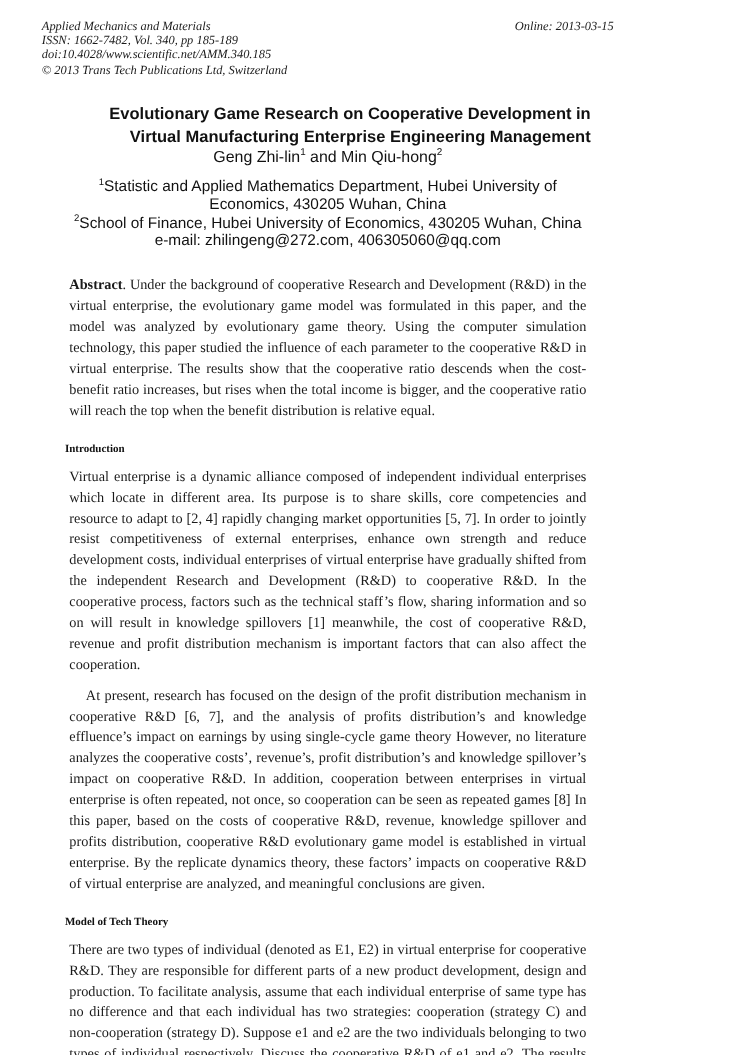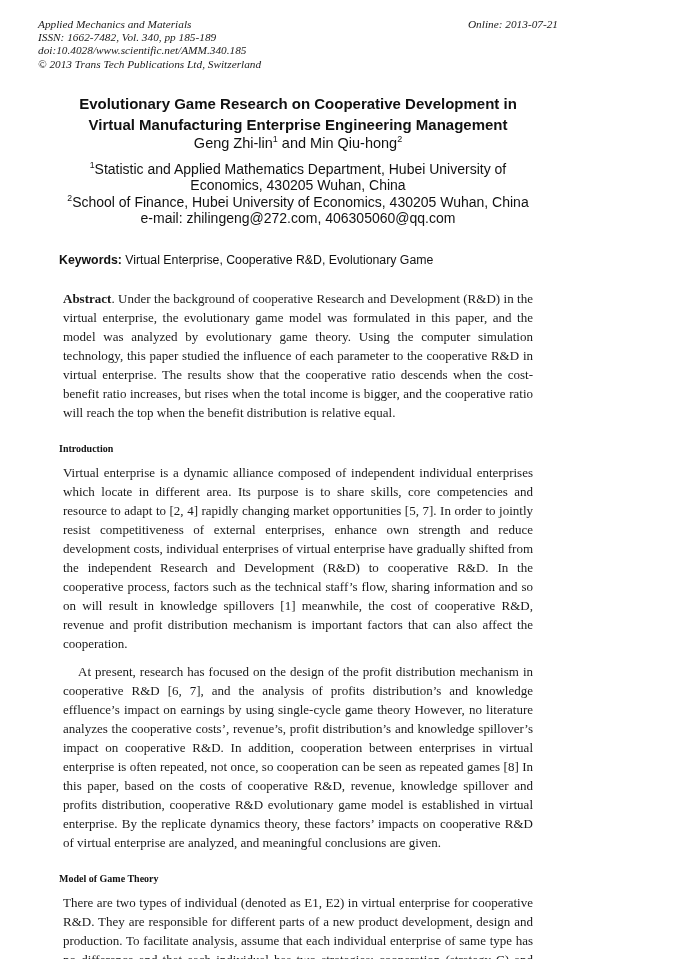--- a/index.html
+++ b/index.html
@@ -32,21 +32,21 @@
   }
   .pub-left div { white-space: nowrap; }
   .pub-right { white-space: nowrap; }
 
   
   .title {
     font-family: "Liberation Sans", sans-serif;
     font-weight: bold;
     font-size: 15px;
     line-height: 21px;
-    text-align: center;
+    text-align: right;
     margin: 22px auto 0 auto;
     max-width: 545px;
     color: #111;
   }
   .authors {
     font-family: "Liberation Sans", sans-serif;
     font-size: 14.5px;
     text-align: center;
     color: #111;
   }
@@ -98,37 +98,36 @@
 
 <div class="page">
 
   <div class="pub-header">
     <div class="pub-left">
       <div>Applied Mechanics and Materials</div>
       <div>ISSN: 1662-7482, Vol. 340, pp 185-189</div>
       <div>doi:10.4028/www.scientific.net/AMM.340.185</div>
       <div>© 2013 Trans Tech Publications Ltd, Switzerland</div>
     </div>
-    <div class="pub-right">Online: 2013-07-21</div>
+    <div class="pub-right">Online: 2013-03-15</div>
   </div>
 
   <h1 class="title">Evolutionary Game Research on Cooperative Development in Virtual Manufacturing Enterprise Engineering Management</h1>
 
   <div class="authors"><span>Geng Zhi-lin</span><sup>1</sup><span> and </span><span>Min Qiu-hong</span><sup>2</sup></div>
 
   <div class="affil">
     <div><sup>1</sup><span>Statistic and Applied Mathematics Department, Hubei University of Economics, 430205 Wuhan, China</span></div>
     <div><sup>2</sup><span>School of Finance, Hubei University of Economics, 430205 Wuhan, China</span></div>
     <div>e-mail: zhilingeng@272.com, 406305060@qq.com</div>
   </div>
 
-  <div class="keywords"><span class="kw-label">Keywords:</span><span> Virtual Enterprise, Cooperative R&amp;D, Evolutionary Game</span></div>
 
   <p class="abstract"><span class="abs-label">Abstract</span><span>. Under the background of cooperative Research and Development (R&amp;D) in the virtual enterprise, the evolutionary game model was formulated in this paper, and the model was analyzed by evolutionary game theory. Using the computer simulation technology, this paper studied the influence of each parameter to the cooperative R&amp;D in virtual enterprise. The results show that the cooperative ratio descends when the cost-benefit ratio increases, but rises when the total income is bigger, and the cooperative ratio will reach the top when the benefit distribution is relative equal.</span></p>
 
   <h2 class="section-heading">Introduction</h2>
   <p class="body-p">Virtual enterprise is a dynamic alliance composed of independent individual enterprises which locate in different area. Its purpose is to share skills, core competencies and resource to adapt to [2, 4] rapidly changing market opportunities [5, 7]. In order to jointly resist competitiveness of external enterprises, enhance own strength and reduce development costs, individual enterprises of virtual enterprise have gradually shifted from the independent Research and Development (R&amp;D) to cooperative R&amp;D. In the cooperative process, factors such as the technical staff’s flow, sharing information and so on will result in knowledge spillovers [1] meanwhile, the cost of cooperative R&amp;D, revenue and profit distribution mechanism is important factors that can also affect the cooperation.</p>
   <p class="body-p indent">At present, research has focused on the design of the profit distribution mechanism in cooperative R&amp;D [6, 7], and the analysis of profits distribution’s and knowledge effluence’s impact on earnings by using single-cycle game theory However, no literature analyzes the cooperative costs’, revenue’s, profit distribution’s and knowledge spillover’s impact on cooperative R&amp;D. In addition, cooperation between enterprises in virtual enterprise is often repeated, not once, so cooperation can be seen as repeated games [8] In this paper, based on the costs of cooperative R&amp;D, revenue, knowledge spillover and profits distribution, cooperative R&amp;D evolutionary game model is established in virtual enterprise. By the replicate dynamics theory, these factors’ impacts on cooperative R&amp;D of virtual enterprise are analyzed, and meaningful conclusions are given.</p>
 
-  <h2 class="section-heading">Model of Game Theory</h2>
+  <h2 class="section-heading">Model of Tech Theory</h2>
   <p class="body-p">There are two types of individual (denoted as E1, E2) in virtual enterprise for cooperative R&amp;D. They are responsible for different parts of a new product development, design and production. To facilitate analysis, assume that each individual enterprise of same type has no difference and that each individual has two strategies: cooperation (strategy C) and non-cooperation (strategy D). Suppose e1 and e2 are the two individuals belonging to two types of individual respectively. Discuss the cooperative R&amp;D of e1 and e2. The results can be generalized to multilateral cooperative R&amp;D game in which E1 and E2 participate. Set A and B be e1’s and e2’s income in non-cooperative R&amp;D respectively. Set M=M’+I-C&gt; 0 be their total net revenue in cooperative R&amp;D, where M’ is the total revenue, C is the total cost for cooperative R&amp;D and I is the knowledge spillover total revenue in the process of cooperative R&amp;D. Set λ (0&lt;λ&lt;1) be profit distribution coefficient. Set P = C/△ M be cost-benefit ratio, where 0&lt;P&lt;1 and it is used to measure the cost for unit revenue. Further</p>
 
 </div>
 
 </body></html>

